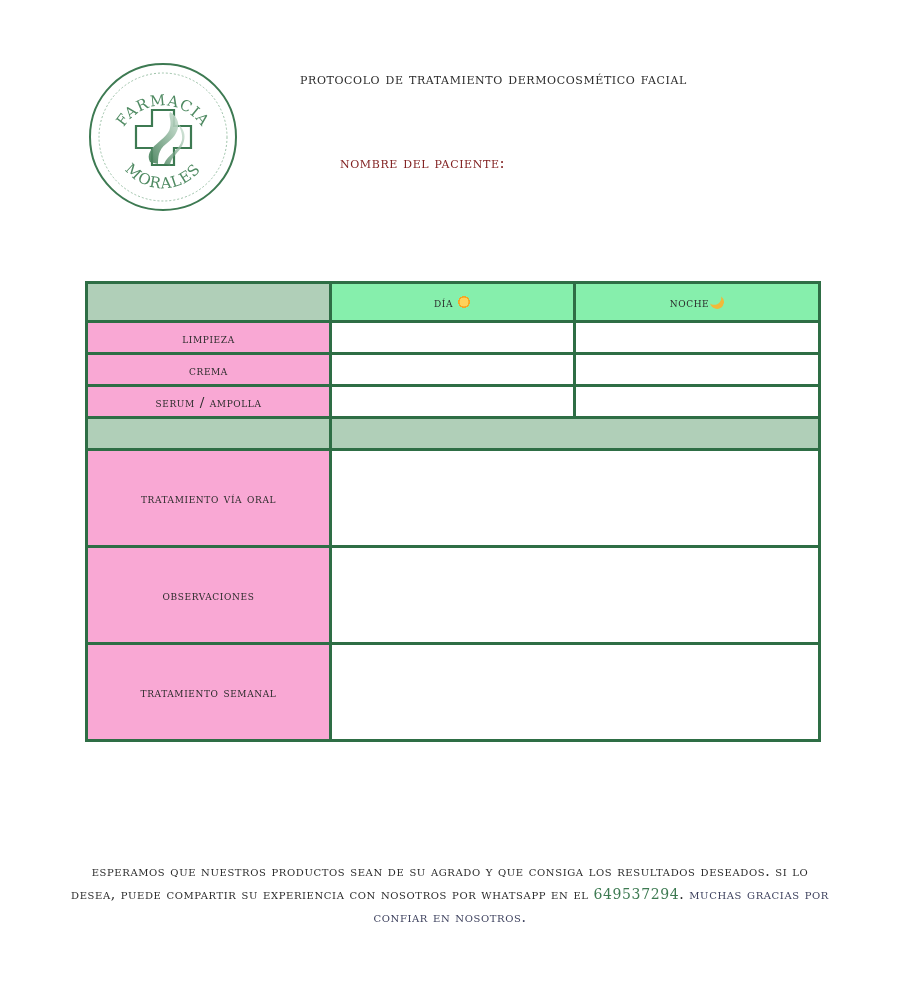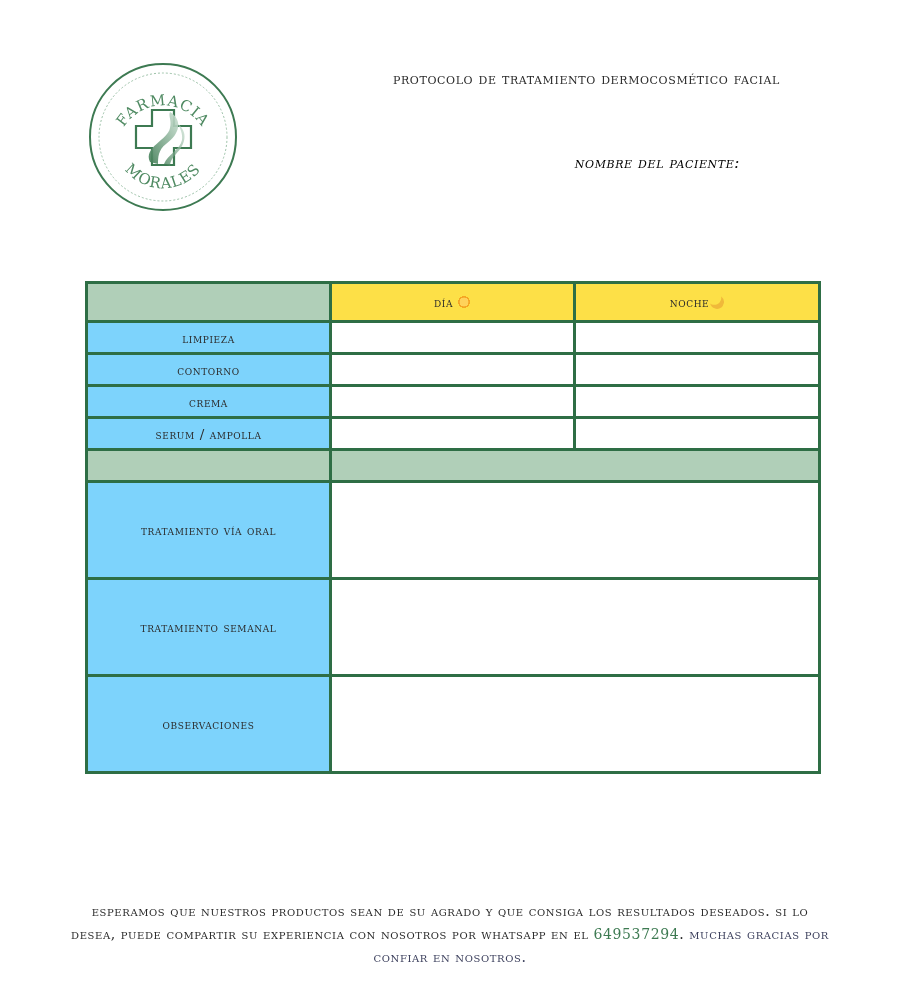--- a/index.html
+++ b/index.html
@@ -1,40 +1,40 @@
 <!DOCTYPE html>
 <html><head>
   <meta charset="utf-8">
   <style>
     html, body { margin: 0; padding: 0; background: #ffffff; }
     body { width: 900px; height: 1001px; position: relative; overflow: hidden;
            font-family: "DejaVu Serif", serif; color: #2a2a2a; }
     .logo { position: absolute; left: 88px; top: 62px; width: 150px; height: 150px; }
-    .title { position: absolute; left: 300px; top: 70px; width: 480px; text-align: right;
+    .title { position: absolute; left: 300px; top: 70px; width: 480px; text-align: left;
              font-variant: small-caps; text-transform: lowercase; font-size: 15px; letter-spacing: 0.6px; color: #2b2b2b; }
-    .patient { position: absolute; left: 340px; top: 154px; width: 400px; text-align: right;
-               font-variant: small-caps; text-transform: lowercase; font-size: 15px; letter-spacing: 0.6px; color: #000000; font-style: italic; }
+    .patient { position: absolute; left: 340px; top: 154px; width: 400px; text-align: left;
+               font-variant: small-caps; text-transform: lowercase; font-size: 15px; letter-spacing: 0.6px; color: #7f1d1d; }
     table.grid { position: absolute; left: 85px; top: 281px; width: 733px; border-collapse: collapse;
                  table-layout: fixed; }
     table.grid td { border: 3px solid #2e6e45; padding: 0; text-align: center; vertical-align: middle;
                     font-variant: small-caps; text-transform: lowercase; font-size: 13.5px; letter-spacing: 0.6px; color: #2b2b2b; }
-    td.label { background: #7dd3fc; }
-    td.head { background: #fde047; }
+    td.label { background: #f9a8d4; }
+    td.head { background: #86efac; }
     td.dark { background: #b0cfb8; }
     td.blank { background: #ffffff; }
     tr.r-head td { height: 36px; }
     tr.r-std td { height: 29px; }
     tr.r-sep td { height: 29px; }
     tr.r-big td { height: 94px; }
     .sun { display: inline-block; width: 14px; height: 14px; border-radius: 50%;
            background: radial-gradient(circle, #ffd25a 0 45%, #f5a623 46% 60%, transparent 61%);
            vertical-align: -2px; margin-left: 4px; position: relative; }
     .moon { display: inline-block; width: 14px; height: 14px; border-radius: 50%;
             box-shadow: inset -4px -3px 0 0 #f0b93a; transform: rotate(20deg); vertical-align: -2px; margin-left: 1px; }
-    .footer { position: absolute; left: 70px; top: 900px; width: 760px; text-align: center;
+    .footer { position: absolute; left: 70px; top: 860px; width: 760px; text-align: center;
               font-variant: small-caps; text-transform: lowercase; font-size: 14px; line-height: 23px; letter-spacing: 0.6px; color: #2a2a2a; }
     .phone { color: #3d7a52; }
     .thanks { color: #3b3f5c; }
   </style>
 </head>
 <body>
 
 <div class="logo">
   <svg width="150" height="150" viewBox="0 0 150 150">
     <defs>
@@ -77,46 +77,41 @@
     <td class="head">
       <span>Noche</span><span class="moon"></span>
     </td>
   </tr>
   <tr class="r-std">
     <td class="label">Limpieza</td>
     <td class="blank"></td>
     <td class="blank"></td>
   </tr>
   <tr class="r-std">
-    <td class="label">Contorno</td>
-    <td class="blank"></td>
-    <td class="blank"></td>
-  </tr>
-  <tr class="r-std">
     <td class="label">Crema</td>
     <td class="blank"></td>
     <td class="blank"></td>
   </tr>
   <tr class="r-std">
     <td class="label">Serum / Ampolla</td>
     <td class="blank"></td>
     <td class="blank"></td>
   </tr>
   <tr class="r-sep">
     <td class="dark"></td>
     <td class="dark" colspan="2"></td>
   </tr>
   <tr class="r-big">
     <td class="label">Tratamiento vía oral</td>
     <td class="blank" colspan="2"></td>
   </tr>
   <tr class="r-big">
-    <td class="label">Tratamiento semanal</td>
+    <td class="label">Observaciones</td>
     <td class="blank" colspan="2"></td>
   </tr>
   <tr class="r-big">
-    <td class="label">Observaciones</td>
+    <td class="label">Tratamiento semanal</td>
     <td class="blank" colspan="2"></td>
   </tr>
 </tbody>
   </table>
 
 <div class="footer"><span>Esperamos que nuestros productos sean de su agrado y que consiga los resultados deseados. Si lo desea, puede compartir su experiencia con nosotros por WhatsApp en el </span><span class="phone">649537294</span><span>. </span><span class="thanks">Muchas gracias por confiar en nosotros.</span></div>
 
 </body></html>

